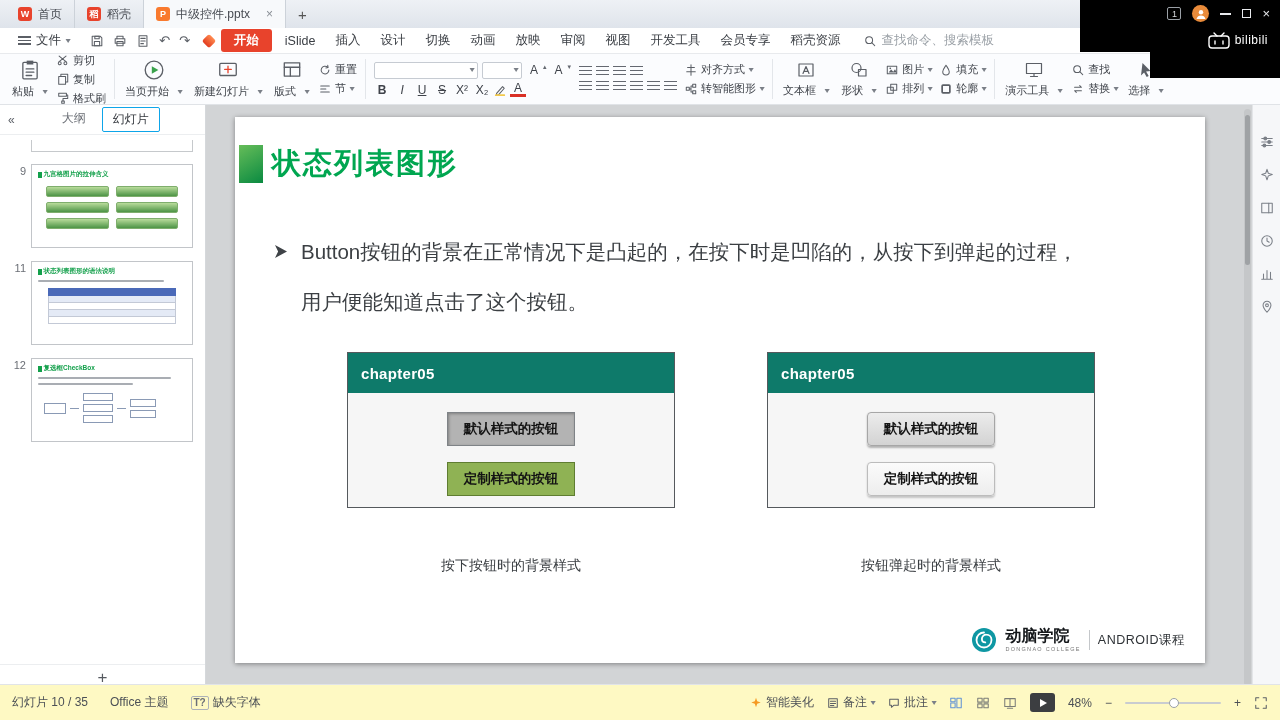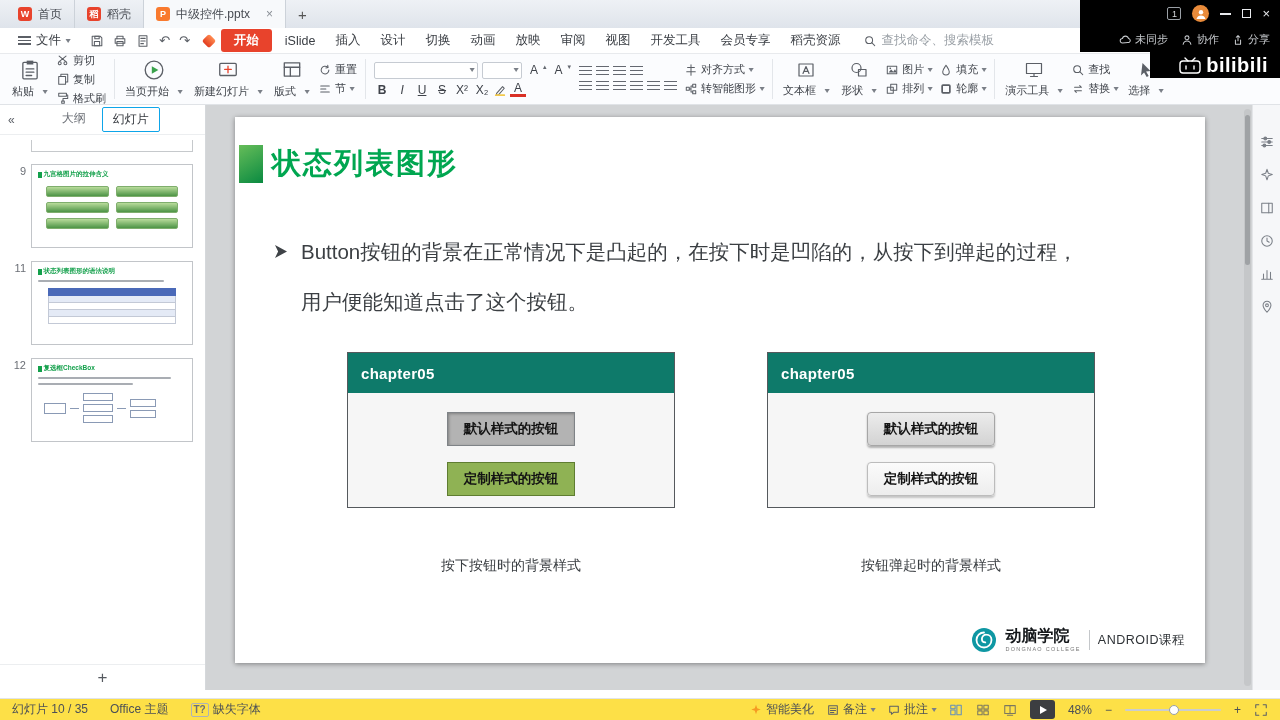--- a/index.html
+++ b/index.html
@@ -23,21 +23,21 @@
 .corner .row1{display:flex;align-items:center;justify-content:flex-end;gap:11px;height:27px;padding:0 10px}
 .badge{min-width:14px;height:13px;border:1px solid #9aa0a6;border-radius:2px;color:#d7d9dc;font-size:9px;display:flex;align-items:center;justify-content:center;padding:0 2px}
 .avatar{width:17px;height:17px;border-radius:50%;background:#e98b3a;display:flex;align-items:center;justify-content:center;overflow:hidden}
 .win-min{width:11px;height:2px;background:#e8eaed}
 .win-max{width:9px;height:9px;border:1.5px solid #e8eaed}
 .win-close{color:#e8eaed;font-size:13px;line-height:1}
 .corner .row2{display:flex;align-items:center;justify-content:flex-end;gap:13px;height:25px;padding:0 10px;font-size:11px;color:#c6c9cd}
 .corner .row2 .it{display:flex;align-items:center;gap:4px}
 .corner .row2 .ic{stroke:#c6c9cd}
 .corner .row3{display:flex;align-items:center;justify-content:flex-end;gap:5px;height:26px;padding:0 12px}
-.bili{color:#fff;font-size:20px;font-weight:bold;letter-spacing:.5px}
+.bili{color:#fff;font-size:12px;font-weight:normal;letter-spacing:.5px}
 
 
 .menubar{position:absolute;top:28px;left:0;right:0;height:26px;background:#fff;border-bottom:1px solid #e8eaed;display:flex;align-items:center;padding:0 8px;font-size:12.5px;color:#3a3e44}
 .filebtn{display:flex;align-items:center;gap:5px;padding:0 10px}
 .hamb{width:13px;height:9px;background:repeating-linear-gradient(#5b5f66 0 1.5px,transparent 1.5px 3.7px)}
 .qicons{display:flex;align-items:center;gap:9px;padding:0 10px}
 .glyphbtn{font-size:13px;color:#5b5f66;line-height:1}
 .diamond{width:10px;height:10px;transform:rotate(45deg);background:linear-gradient(#ff8a50,#e23c1f);border-radius:2px;margin:0 4px}
 .mitem{padding:3px 10px;border-radius:3px}
 .mitem.active{background:#e8432c;color:#fff;font-weight:bold;padding:3px 13px;margin:0 3px}
@@ -124,21 +124,21 @@
 .bname{font-size:16px;font-weight:bold;color:#15181b;line-height:1.05}
 .bsub{font-size:5.5px;color:#777;letter-spacing:1.3px}
 .bdiv{width:1px;height:20px;background:#c4c7ca}
 .bcourse{font-size:12.5px;color:#2e3236;letter-spacing:.5px}
 
 
 .rail{position:absolute;top:105px;right:0;bottom:30px;width:28px;background:#f6f7f9;border-left:1px solid #e3e5e8;display:flex;flex-direction:column;align-items:center;padding-top:30px;gap:19px}
 .rail .ic{stroke:#7a7f87}
 
 
-.statusbar{position:absolute;left:0;right:0;bottom:0;height:22px;background:#fde047;border-top:1px solid #e1e4e8;display:flex;align-items:center;padding:0 12px;font-size:12px;color:#4c5056;gap:22px}
+.statusbar{position:absolute;left:0;right:0;bottom:0;height:36px;background:#fef9c3;border-top:1px solid #e1e4e8;display:flex;align-items:center;padding:0 12px;font-size:12px;color:#4c5056;gap:22px}
 .sb-r{margin-left:auto;display:flex;align-items:center;gap:13px}
 .sbit{display:flex;align-items:center;gap:4px;white-space:nowrap}
 .tq{font-weight:bold;color:#6b6f76;font-size:10px;border:1px solid #adb2b8;border-radius:2px;padding:0 2px;line-height:12px}
 .playbtn{width:25px;height:19px;background:#3c3e41;border-radius:3px;display:flex;align-items:center;justify-content:center}
 .ptri{width:0;height:0;border-left:7px solid #fff;border-top:4.5px solid transparent;border-bottom:4.5px solid transparent;margin-left:2px}
 .ztrack{position:relative;width:96px;height:2px;background:#c9ccd0;border-radius:1px}
 .zhandle{position:absolute;left:44px;top:-4px;width:10px;height:10px;border-radius:50%;background:#fff;border:1px solid #9aa0a6}
 .viewic{opacity:.8}
 .viewic.active .ic{stroke:#3d7bd9}
 </style>
@@ -169,41 +169,20 @@
       <span class="badge">1</span>
       <span class="avatar">
         <svg class="i12" viewBox="0 0 12 12">
             <circle cx="6" cy="4.2" r="2.2" fill="#fff"></circle>
             <path d="M1.5 11c.6-2.6 2.4-3.6 4.5-3.6S9.9 8.4 10.5 11z" fill="#fff"></path>
           </svg>
       </span>
       <span class="win-min"></span>
       <span class="win-max"></span>
       <span class="win-close">×</span>
-    </div>
-    <div class="row2">
-      <span class="it">
-        <svg class="ic i12" viewBox="0 0 14 14">
-            <path d="M4 10.5a2.6 2.6 0 0 1 0-5.2 3.6 3.6 0 0 1 7-.1 2.4 2.4 0 0 1-.6 4.8z"></path>
-          </svg>
-        <span>未同步</span>
-      </span>
-      <span class="it">
-        <svg class="ic i12" viewBox="0 0 14 14">
-            <circle cx="7" cy="4.5" r="2.3"></circle>
-            <path d="M2.5 12c.7-2.8 2.6-3.8 4.5-3.8s3.8 1 4.5 3.8"></path>
-          </svg>
-        <span>协作</span>
-      </span>
-      <span class="it">
-        <svg class="ic i12" viewBox="0 0 14 14">
-            <path d="M4 7v5h6V7M7 1.8v6M7 1.8 5 3.8M7 1.8l2 2"></path>
-          </svg>
-        <span>分享</span>
-      </span>
     </div>
     <div class="row3">
       <svg width="22" height="17" viewBox="0 0 22 17" fill="none" stroke="#fff" stroke-width="1.4" stroke-linecap="round">
         <rect x="1" y="4" width="20" height="12" rx="3"></rect>
           <path d="M6 1l3 3M16 1l-3 3M7 9v3M15 9v3"></path>
       </svg>
       <span class="bili">bilibili</span>
     </div>
   </div>
 

